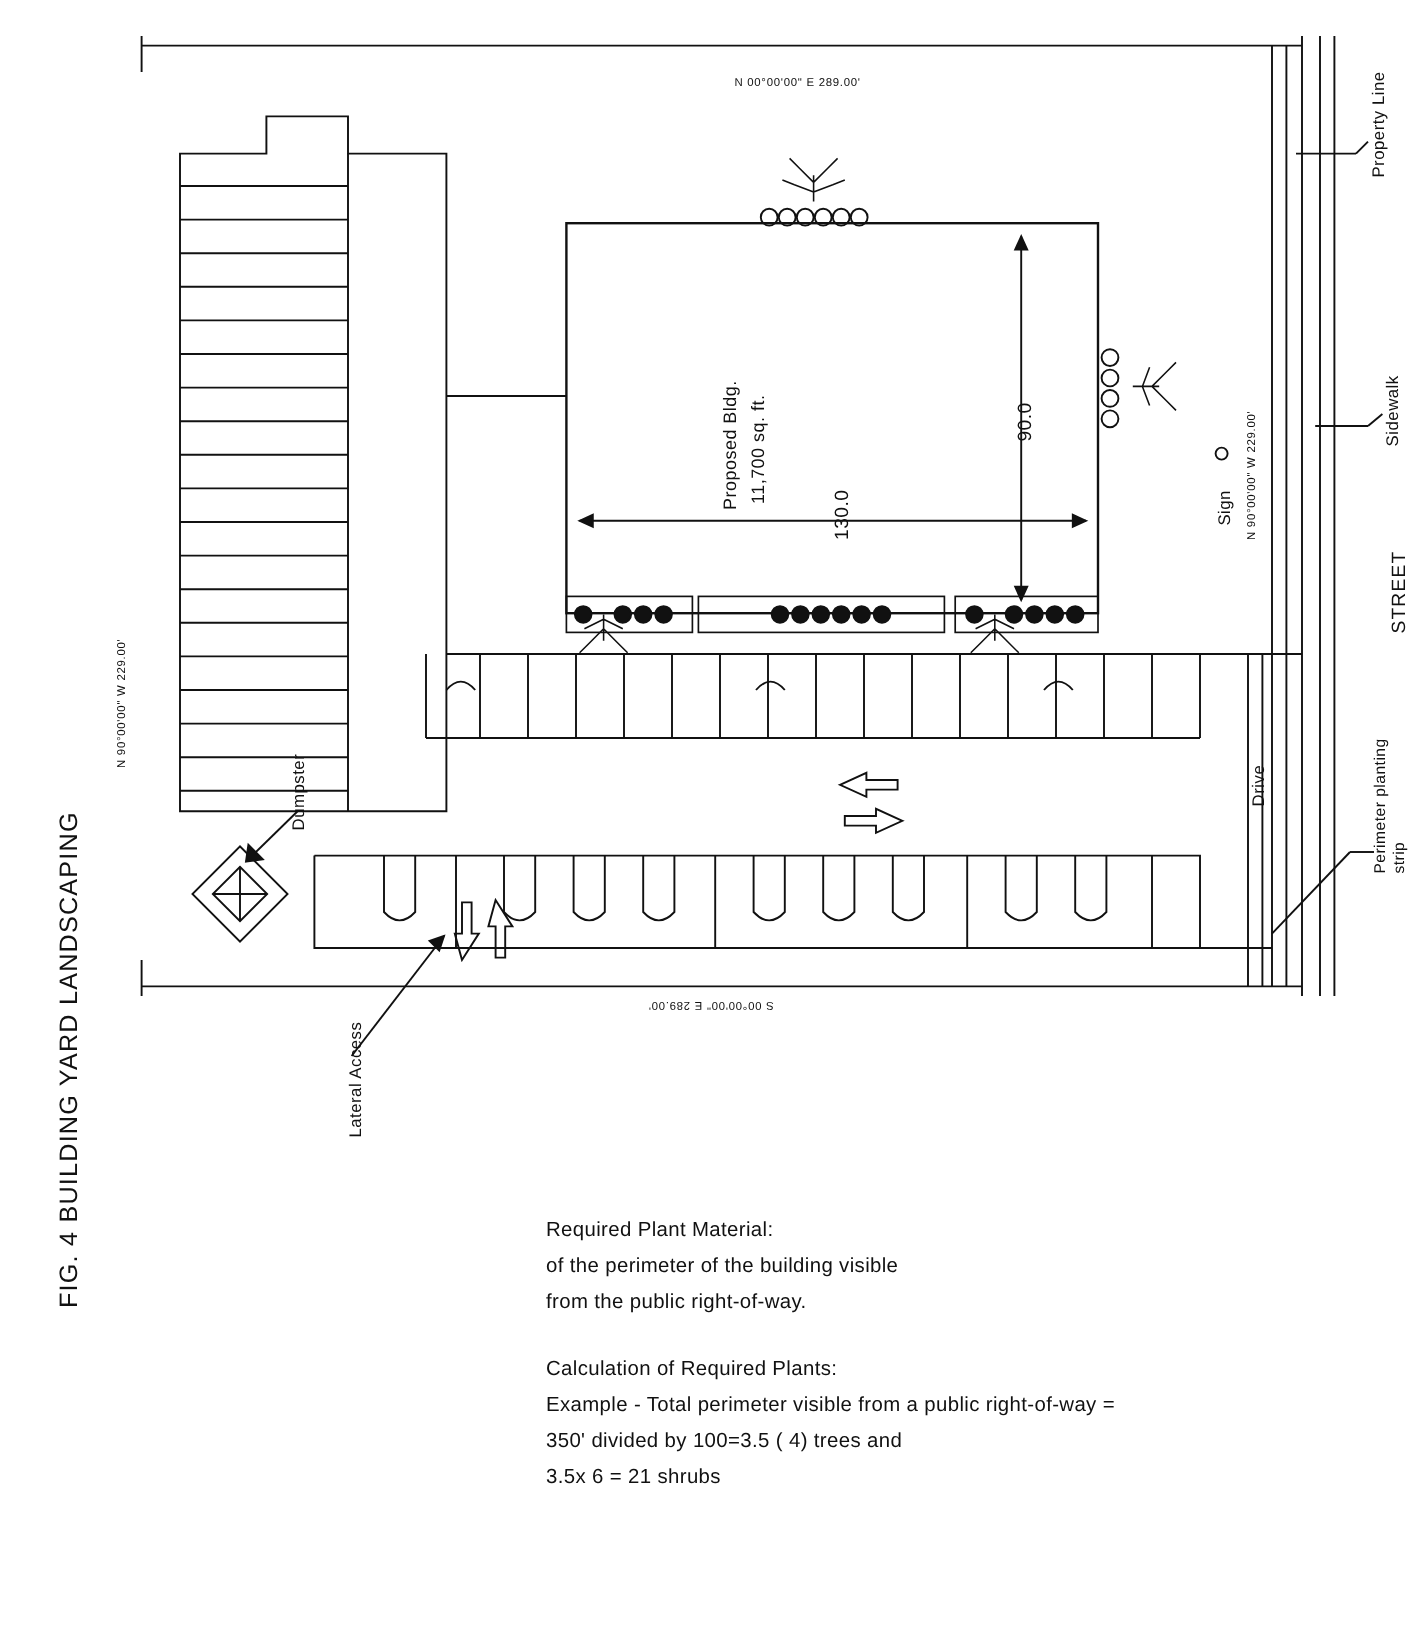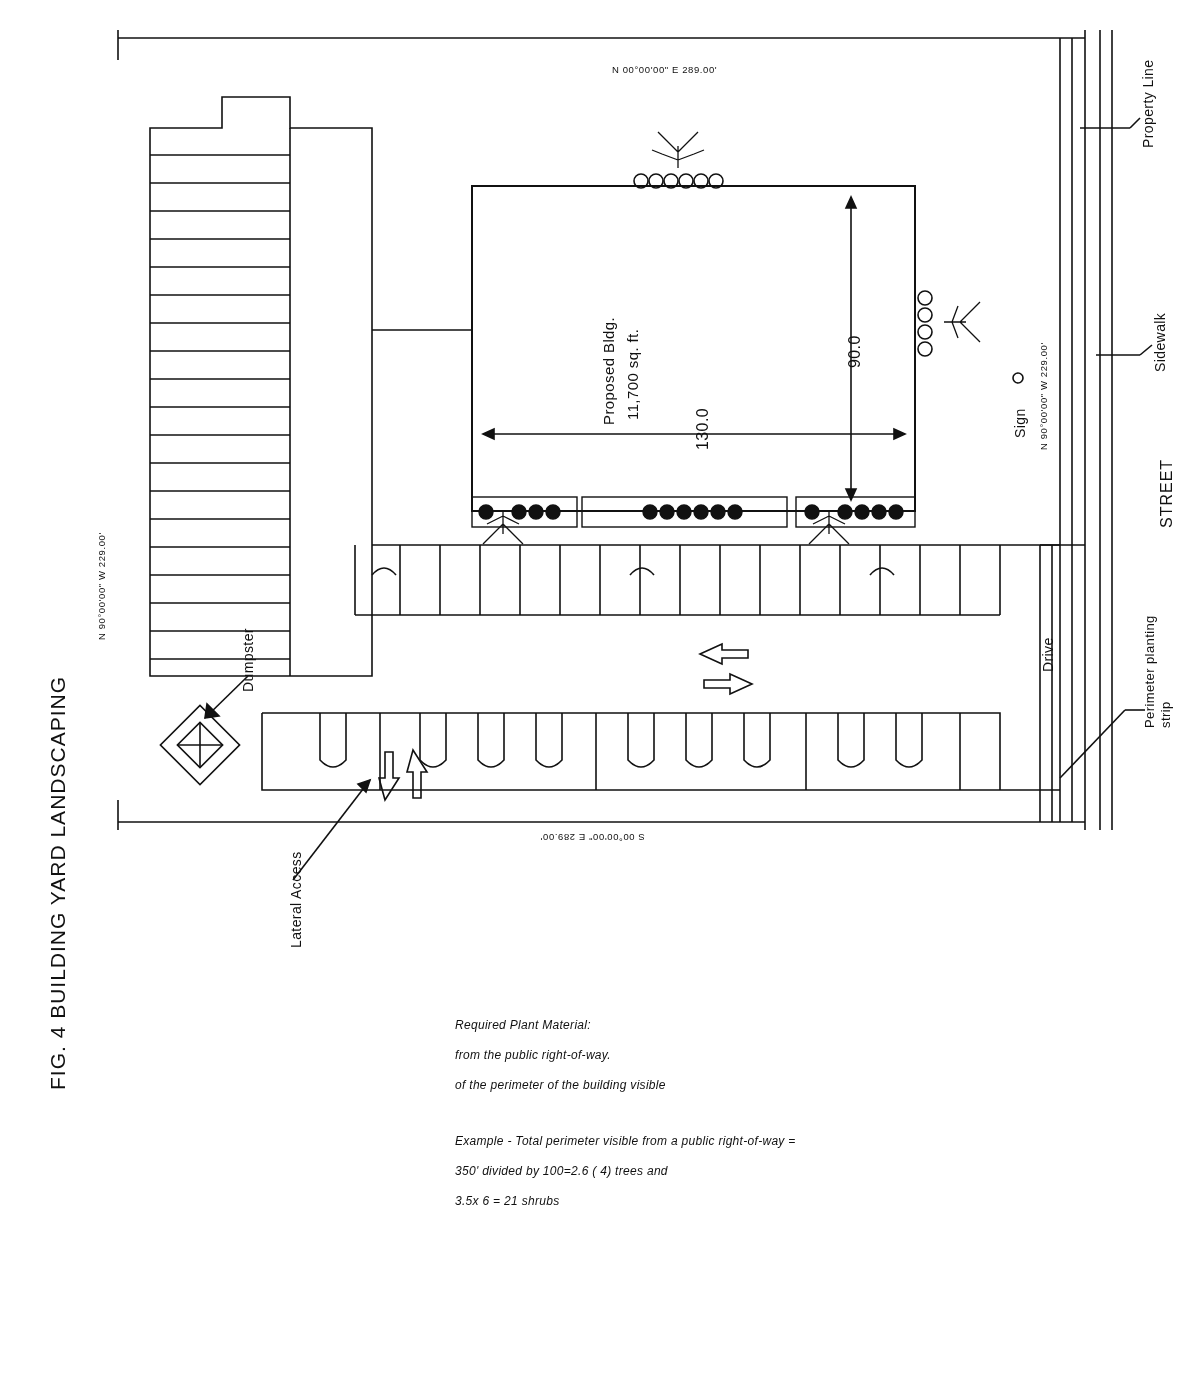--- a/index.html
+++ b/index.html
@@ -3,21 +3,21 @@
 <meta charset="utf-8">
 <style>
   html,body{margin:0;padding:0;background:#fff;}
   body{width:1190px;height:1375px;position:relative;font-family:"Liberation Sans",sans-serif;color:#111;overflow:hidden;}
   #sheet{position:absolute;inset:0;}
   .lbl{position:absolute;white-space:nowrap;font-size:13px;letter-spacing:.4px;}
   .tiny{font-size:9.5px;letter-spacing:.6px;}
   .rot90{transform:rotate(-90deg);transform-origin:0 0;}
   .rot180{transform:rotate(180deg);}
   svg{position:absolute;left:0;top:0;overflow:visible;}
-  .note{position:absolute;font-size:12px;line-height:30px;letter-spacing:.3px;font-style:italic;}
+  .note{position:absolute;font-size:17px;line-height:30px;letter-spacing:.3px;}
   .note div{white-space:nowrap;}
   .title{position:absolute;font-size:21px;letter-spacing:1px;}
 </style>
 </head>
 <body>
 
 <div id="sheet">
 
   <div class="title rot90" style="left:46px;top:1090px;">FIG. 4 BUILDING YARD LANDSCAPING</div>
 
@@ -217,21 +217,22 @@
   <div class="lbl rot90" style="left:1158px;top:528px;font-size:16px;letter-spacing:1px;">STREET</div>
   <div class="lbl rot90" style="left:1040px;top:672px;font-size:14px;">Drive</div>
   <div class="lbl rot90" style="left:1142px;top:728px;font-size:13px;">Perimeter planting</div>
   <div class="lbl rot90" style="left:1158px;top:728px;font-size:13px;">strip</div>
   <div class="lbl rot90" style="left:240px;top:692px;font-size:14px;">Dumpster</div>
   <div class="lbl rot90" style="left:288px;top:948px;font-size:14px;">Lateral Access</div>
   <div class="lbl rot90" style="left:1012px;top:438px;font-size:14px;">Sign</div>
 
   <div class="note" style="left:455px;top:1010px;">
     <div>Required Plant Material:</div>
+    <div>of the perimeter of the building visible</div>
     <div>from the public right-of-way.</div>
-    <div>of the perimeter of the building visible</div>
     <div style="height:26px;"></div>
+    <div>Calculation of Required Plants:</div>
     <div>Example - Total perimeter visible from a public right-of-way =</div>
-    <div> 350' divided by 100=2.6 ( 4) trees and</div>
+    <div> 350' divided by 100=3.5 ( 4) trees and</div>
     <div>3.5x 6 = 21 shrubs</div>
   </div>
 
 </div>
 
 </body></html>

